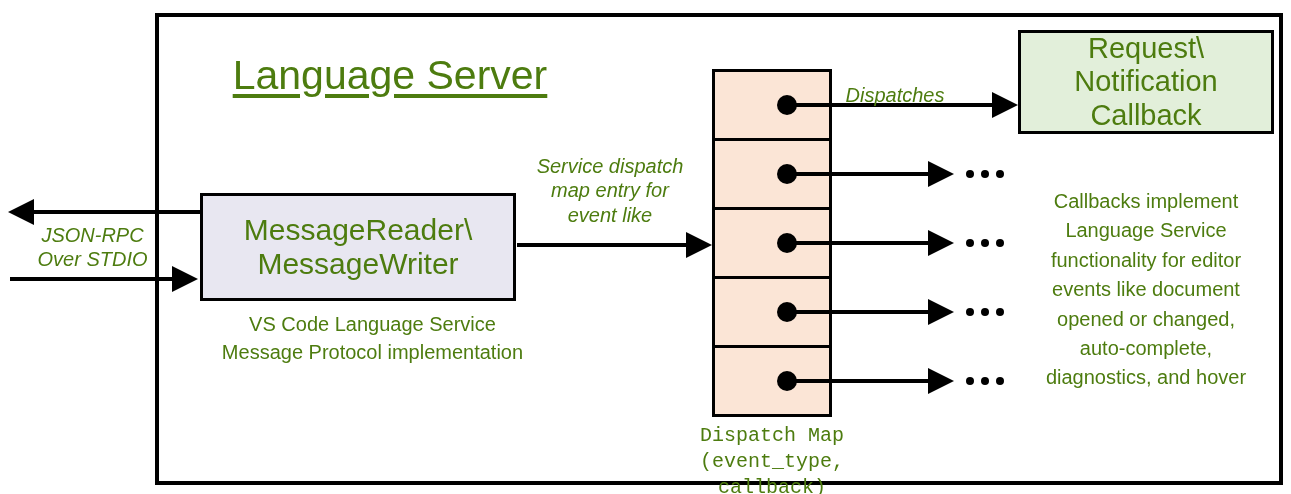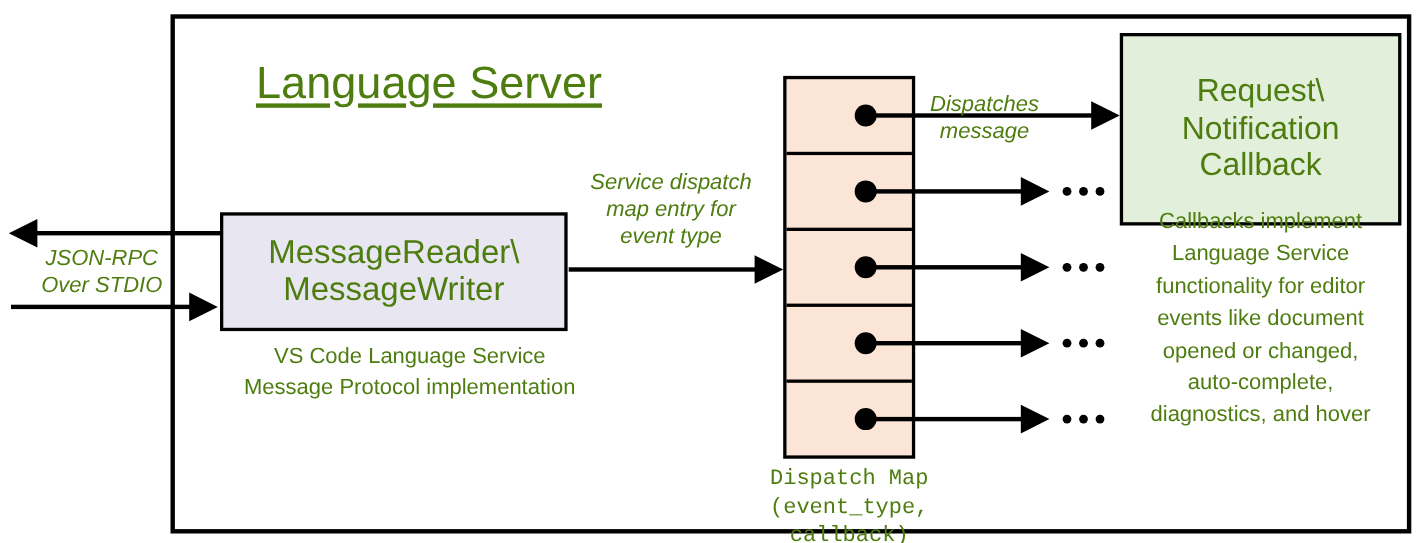--- a/index.html
+++ b/index.html
@@ -28,21 +28,21 @@
     text-underline-offset: 5px;
   }
 
   
   .node {
     display: flex; flex-direction: column;
     align-items: center; justify-content: center;
     border: 3px solid #000; text-align: center;
   }
   .reader-box { left: 200px; top: 193px; width: 316px; height: 108px; font-size: 30px; line-height: 1.15; }
-  .callback-box { left: 1018px; top: 30px; width: 256px; height: 175px; font-size: 29px; line-height: 1.15; }
+  .callback-box { left: 1018px; top: 30px; width: 256px; height: 104px; font-size: 29px; line-height: 1.15; }
 
   .caption { text-align: center; font-size: 20px; line-height: 1.38; }
   .reader-caption { left: 180px; top: 311px; width: 385px; }
   .map-label { left: 652px; top: 423px; width: 240px; line-height: 1.3; font-family: Liberation Mono, monospace; }
   .callback-note { left: 1020px; top: 187px; width: 252px; line-height: 1.47; }
 
   .flow-label { font-style: italic; text-align: center; font-size: 20px; line-height: 1.22; }
   .io-label { left: 25px; top: 223px; width: 135px; }
   .lookup-label { left: 510px; top: 154px; width: 200px; }
   .dispatch-label { left: 825px; top: 43px; width: 140px; margin-top: 40px; }
@@ -87,21 +87,21 @@
     <div>MessageWriter</div>
   </div>
   <div class="abs caption reader-caption">
     <div>VS Code Language Service</div>
     <div>Message Protocol implementation</div>
   </div>
 
   <div class="abs flow-label lookup-label">
     <div>Service dispatch</div>
     <div>map entry for</div>
-    <div>event type</div>
+    <div>event like</div>
   </div>
   <div class="abs hline" style="left:517px; top:243px; width:170px;"></div>
   <div class="abs head head-right" style="left:686px; top:232px;"></div>
 
   <div class="abs dispatch-map" id="dispatch-map" style="background: rgb(251, 229, 214);">
       <div class="map-cell"></div>
       <div class="map-cell"></div>
       <div class="map-cell"></div>
       <div class="map-cell"></div>
       <div class="map-cell"></div>
@@ -136,21 +136,20 @@
       <div class="abs dot" style="left:777px; top:371px;"></div>
       <div class="abs hline" style="left:787px; top:379px; width:143px;"></div>
       <div class="abs head head-right" style="left:928px; top:368px;"></div>
       <div class="abs mini-dot" style="left:966px; top:377px;"></div>
       <div class="abs mini-dot" style="left:981px; top:377px;"></div>
       <div class="abs mini-dot" style="left:996px; top:377px;"></div>
     </div>
 
   <div class="abs flow-label dispatch-label">
     <div>Dispatches</div>
-    <div>message</div>
   </div>
 
   <div class="abs node callback-box" style="background: rgb(226, 239, 218);">
     <div>Request\</div>
     <div>Notification</div>
     <div>Callback</div>
   </div>
 
   <div class="abs caption callback-note">
     <div>Callbacks implement</div>

